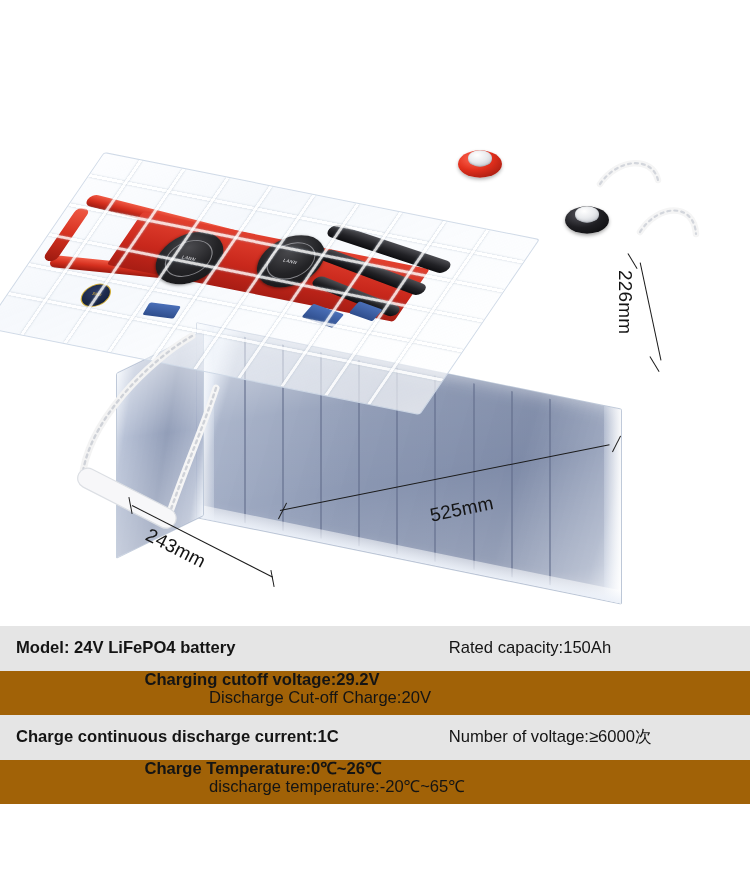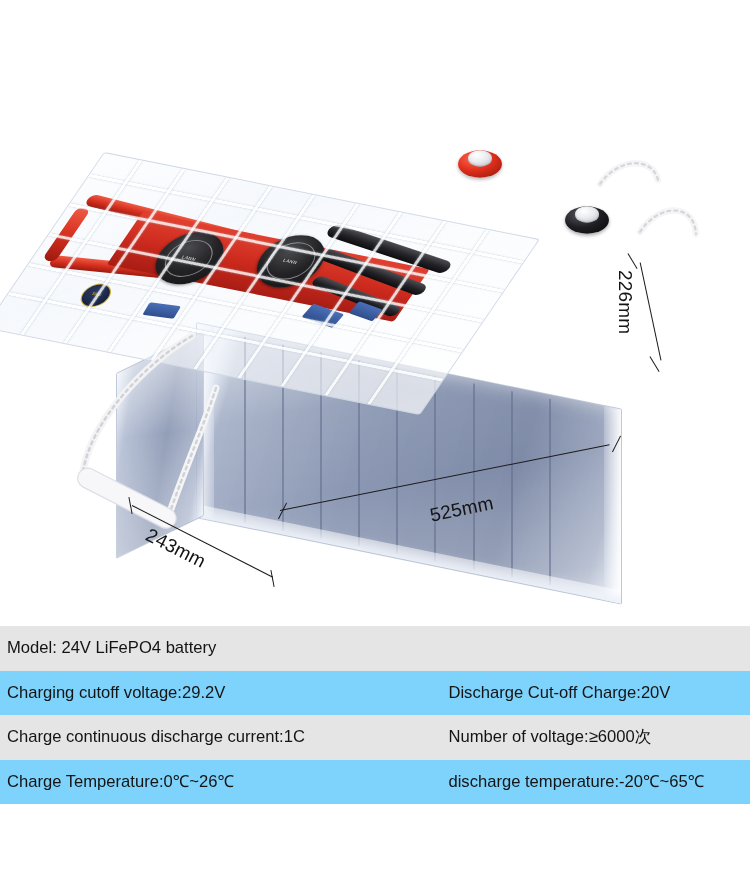--- a/index.html
+++ b/index.html
@@ -172,26 +172,26 @@
   .dimtick { position: absolute; background: #1b1b1b; width: 1.4px; transform-origin: center; }
   .dimlabel {
     position: absolute; font-family: "Liberation Sans", sans-serif;
     font-size: 19px; color: #141414; white-space: nowrap; letter-spacing: .2px;
   }
 
   
   .spec-table { position: absolute; left: 0; top: 626px; width: 750px; }
   .spec-row { display: flex; width: 750px; height: 44.6px; align-items: center; }
   .spec-row.odd  { background: #e5e5e5; }
-  .spec-row.even { background: #7dd3fc; }
+  .spec-row.even { background: #a16207; flex-direction: column; }
   .spec-cell {
     font-size: 16.6px; color: #141414; line-height: 1.1;
     font-family: "Liberation Sans", sans-serif; white-space: nowrap;
   }
-  .spec-cell.left  { width: 493px; padding-left: 7px; }
+  .spec-cell.left  { width: 493px; padding-left: 16px; font-weight: bold; }
   .spec-cell.right { width: 332px; }
 </style>
 </head>
 <body>
 
 <div id="page">
 
   <div class="streak"></div>
 
   <div class="photo">
@@ -311,20 +311,21 @@
       <div class="dimtick" style="left:272px; top:570px; height:17px; transform:rotate(-11deg);"></div>
       <div class="dimlabel" style="left:152px; top:524px; transform:rotate(27deg); transform-origin:left top;">243mm</div>
 
     </div>
   </div>
 
   <div class="spec-table">
 
     <div class="spec-row odd">
       <div class="spec-cell left">Model: 24V LiFePO4 battery</div>
+      <div class="spec-cell right">Rated capacity:150Ah</div>
     </div>
 
     <div class="spec-row even">
       <div class="spec-cell left">Charging cutoff voltage:29.2V</div>
       <div class="spec-cell right">Discharge Cut-off Charge:20V</div>
     </div>
 
     <div class="spec-row odd">
       <div class="spec-cell left">Charge continuous discharge current:1C</div>
       <div class="spec-cell right">Number of voltage:≥6000次</div>

